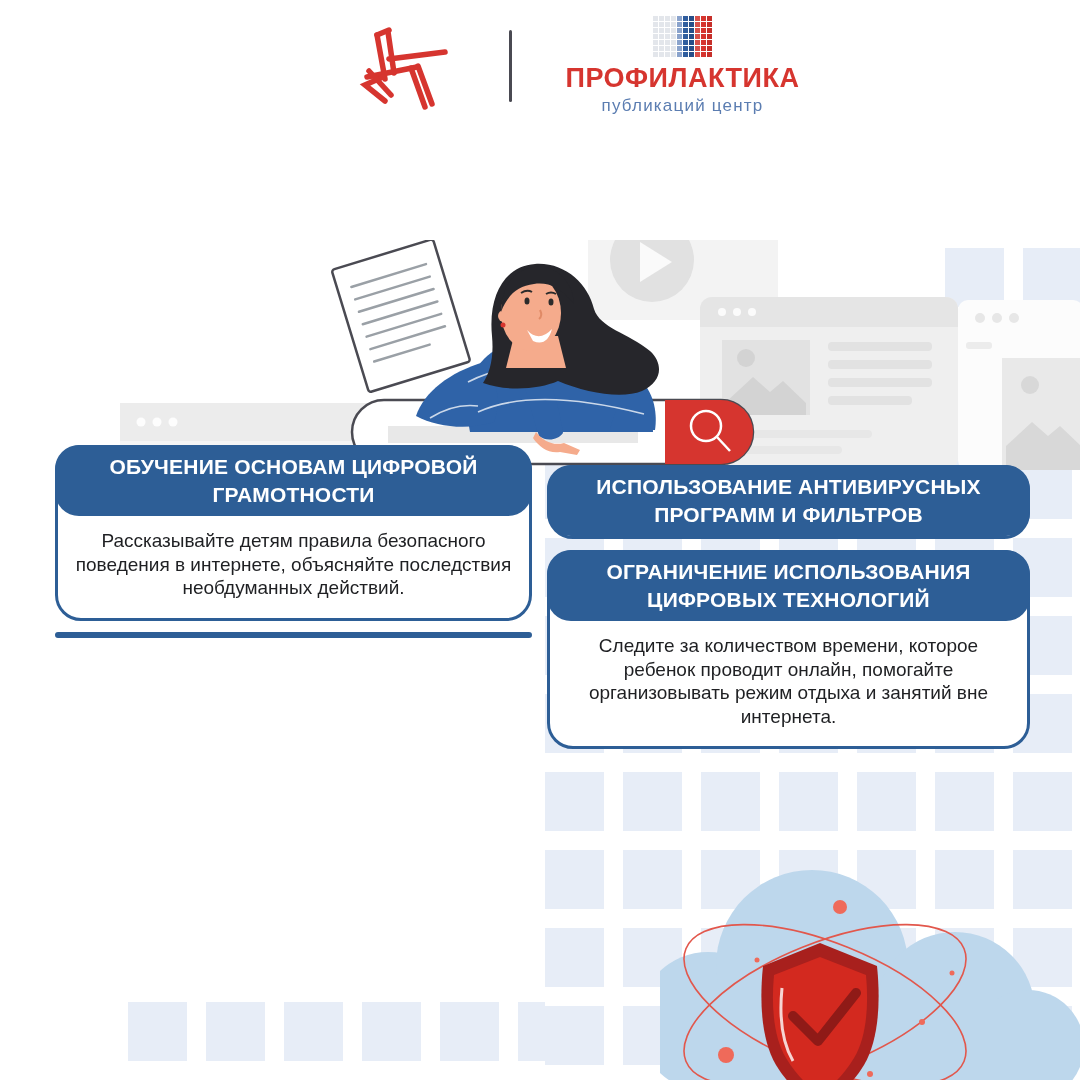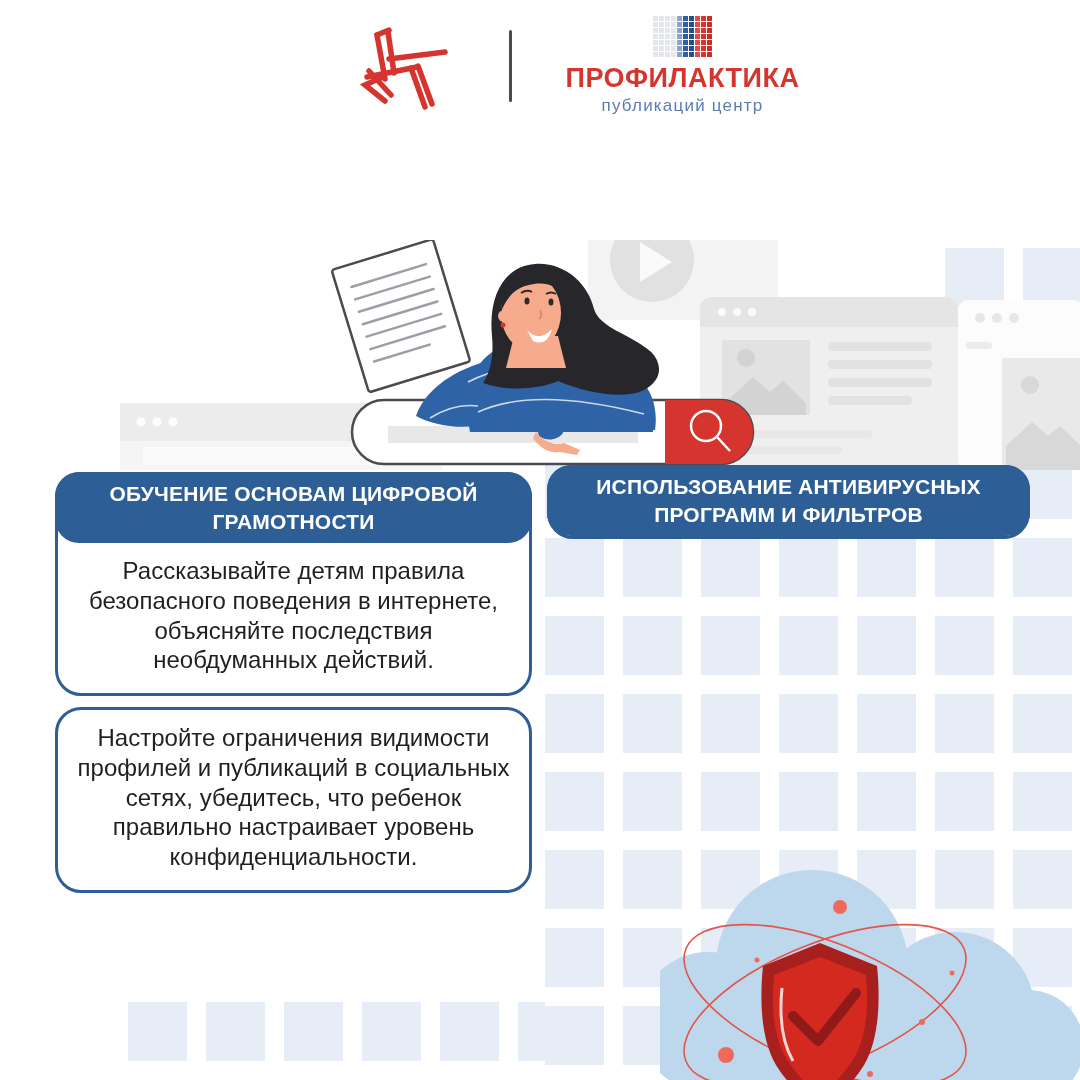--- a/index.html
+++ b/index.html
@@ -25,27 +25,27 @@
   
   .banner{position:absolute;left:0;top:131px;width:1080px;height:109px;background:#d6352f;z-index:2;
           display:flex;flex-direction:column;align-items:center;justify-content:center;}
   .banner-line{color:#ffffff;font-weight:bold;font-size:40px;line-height:1.28;letter-spacing:.3px;
                transform:scaleX(.97);}
   
   #illustration{position:absolute;left:0;top:240px;z-index:1;}
   #guard{position:absolute;left:660px;top:850px;z-index:1;}
   
   .col{position:absolute;display:flex;flex-direction:column;gap:11px;z-index:3;}
-  #col-left{left:55px;top:472px;width:477px;}
+  #col-left{left:55px;top:445px;width:477px;}
   #col-right{left:547px;top:465px;width:483px;}
   .card{background:#ffffff;border:3px solid #2d5e96;border-radius:26px;box-sizing:border-box;}
   .card-header{background:#2d5e96;border-radius:24px;margin:-3px -3px 0 -3px;min-height:71px;
                display:flex;align-items:center;justify-content:center;padding:8px 28px;box-sizing:border-box;}
   .card-title{color:#ffffff;font-weight:bold;font-size:21px;line-height:1.3;text-align:center;letter-spacing:.2px;}
-  .card-body{padding:13px 13px 18px 13px;color:#1f2023;font-size:24px;line-height:1.24;text-align:center;}
+  .card-body{padding:13px 13px 18px 13px;color:#1f2023;font-size:19px;line-height:1.24;text-align:center;}
 </style>
 </head>
 <body>
 
 <div class="canvas">
 
   <div class="tiles" id="tiles-right"></div>
   <div class="tiles" id="tiles-main"></div>
   <div class="tiles" id="tiles-bottom"></div>
 
@@ -247,29 +247,34 @@
   </svg>
 
   <div class="col" id="col-left">
     <div class="card">
       <div class="card-header">
         <div class="card-title">ОБУЧЕНИЕ ОСНОВАМ ЦИФРОВОЙ ГРАМОТНОСТИ</div>
       </div>
       <div class="card-body">Рассказывайте детям правила безопасного поведения в интернете, объясняйте последствия необдуманных действий.</div>
     </div>
     <div class="card">
-      <div class="card-body">Настройте ограничения видимости профилей и публикаций в социальных сетях, убедитесь, что ребенок правильно настраивает уровень конфиденциальности.</div>
     </div>
   </div>
 
   <div class="col" id="col-right">
     <div class="card">
       <div class="card-header">
         <div class="card-title">ИСПОЛЬЗОВАНИЕ АНТИВИРУСНЫХ ПРОГРАММ И ФИЛЬТРОВ</div>
       </div>
+    </div>
+    <div class="card">
+      <div class="card-header">
+        <div class="card-title">ОГРАНИЧЕНИЕ ИСПОЛЬЗОВАНИЯ ЦИФРОВЫХ ТЕХНОЛОГИЙ</div>
+      </div>
+      <div class="card-body">Следите за количеством времени, которое ребенок проводит онлайн, помогайте организовывать режим отдыха и занятий вне интернета.</div>
     </div>
   </div>
 
   <svg id="guard" width="420" height="230" viewBox="0 0 420 230">
     <g fill="#bdd7ec">
       <circle cx="48" cy="172" r="70"></circle>
       <circle cx="152" cy="116" r="96"></circle>
       <circle cx="295" cy="162" r="80"></circle>
       <circle cx="368" cy="196" r="56"></circle>
       <rect x="24" y="150" width="360" height="80"></rect>

